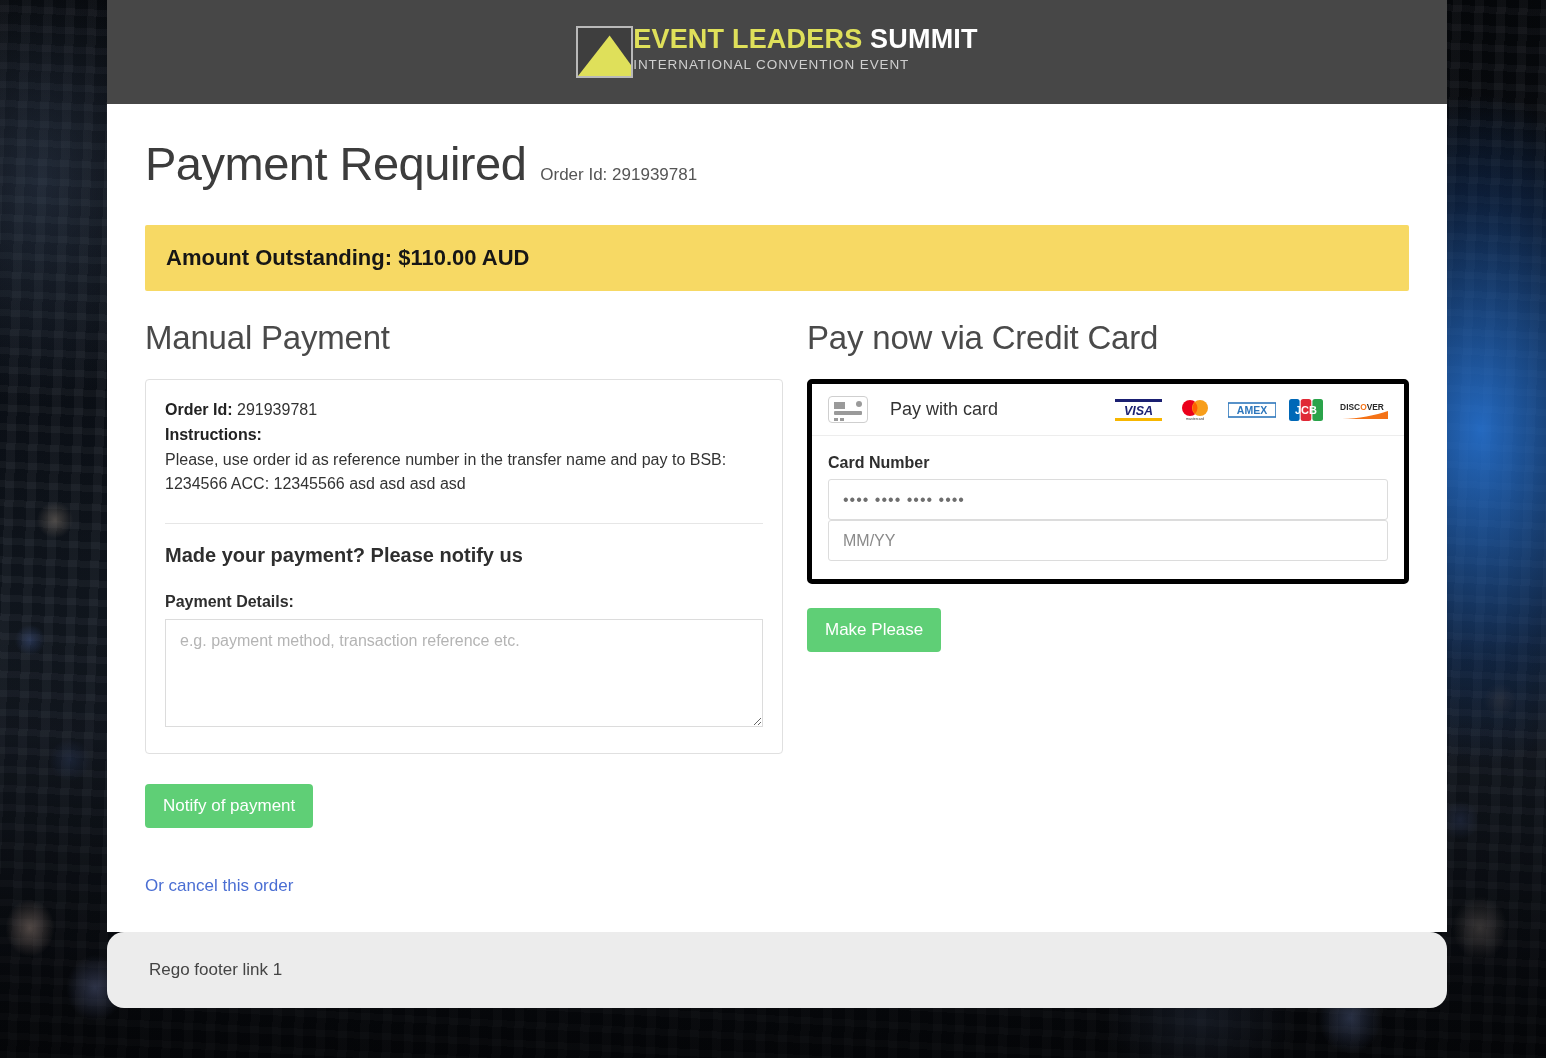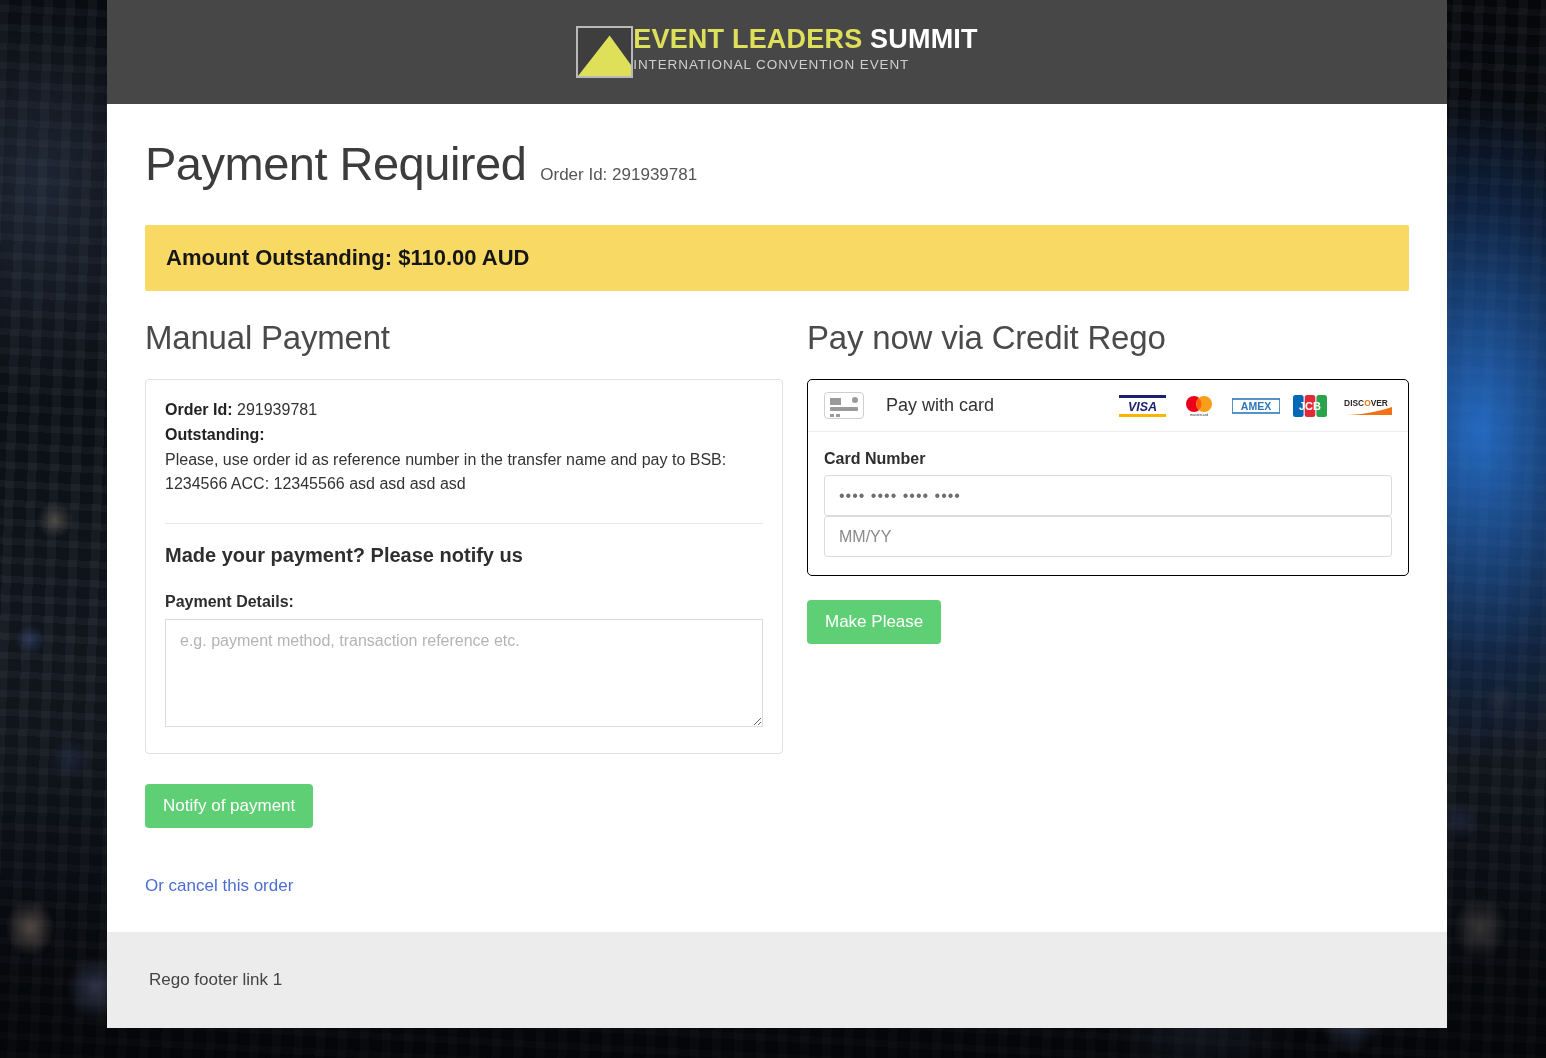--- a/index.html
+++ b/index.html
@@ -119,21 +119,21 @@
     font-family: "Liberation Sans", sans-serif; color: #fff;
   }
   .btn-green { background: #5fcf76; font-size: 17px; padding: 12px 18px; }
   .btn-notify { margin-top: 30px; }
   .cancel-link {
     display: inline-block; margin-top: 48px; font-size: 17px;
     color: #4a6ed3; text-decoration: none;
   }
 
   
-  .cc-panel { border: 1px solid #000000; border-radius: 5px; background: #fff; }
+  .cc-panel { border: 5px solid #000000; border-radius: 5px; background: #fff; }
   .cc-head {
     display: flex; align-items: center; padding: 12px 16px;
     border-bottom: 1px solid #ededed;
   }
   .cc-icon {
     width: 40px; height: 27px; border: 1px solid #cfcfcf; border-radius: 4px;
     position: relative; flex: 0 0 auto; background: #fff;
   }
   .cc-icon .chip { position: absolute; left: 5px; top: 5px; width: 11px; height: 7px; background: #9a9a9a; }
   .cc-icon .dot  { position: absolute; right: 5px; top: 4px; width: 6px; height: 6px; background: #9a9a9a; border-radius: 50%; }
@@ -151,22 +151,22 @@
     width: 100%; height: 41px; border: 1px solid #dcdcdc; border-radius: 3px;
     padding: 0 14px; font-family: "Liberation Sans", sans-serif; font-size: 16px;
     color: #333; outline: none; background: #fff;
   }
   .cc-input::placeholder { color: #8a8a8a; }
   .cc-input.dots::placeholder { color: #6e6e6e; letter-spacing: 1px; }
   .btn-make { margin-top: 24px; }
 
   
   .site-footer {
-    background: #ececec; height: 96px; display: flex; align-items: center;
-    padding: 0 42px; font-size: 17px; color: #444;
+    background: #ececec; height: 76px; display: flex; align-items: center;
+    padding: 0 42px; font-size: 17px; color: #444; border-radius: 17px;
   }
   .footer-link { color: #444; text-decoration: none; }
 </style>
 </head>
 <body>
 
 <div class="page-bg">
   <div class="bg-crowd"></div>
 </div>
 
@@ -203,41 +203,41 @@
 
         <div class="col">
           <h2 class="section-title">Manual Payment</h2>
 
           <div class="panel">
             <div class="kv">
               <b>Order Id:</b>
               <span>291939781</span>
             </div>
             <div class="kv">
-              <b>Outstanding:</b>
+              <b>Instructions:</b>
             </div>
             <div class="instructions">Please, use order id as reference number in the transfer name and pay to BSB: 1234566 ACC: 12345566 asd asd asd asd</div>
 
             <div class="hr"></div>
 
             <h3 class="notify-title">Made your payment? Please notify us</h3>
 
             <div class="field-label">Payment Details:</div>
             <textarea class="payment-textarea" placeholder="e.g. payment method, transaction reference etc." style=""></textarea>
           </div>
 
           <button class="btn btn-green btn-notify">Notify of payment</button>
 
           <div>
             <a href="#" class="cancel-link">Or cancel this order</a>
           </div>
         </div>
 
         <div class="col">
-          <h2 class="section-title">Pay now via Credit Rego</h2>
+          <h2 class="section-title">Pay now via Credit Card</h2>
 
           <div class="cc-panel">
             <div class="cc-head">
               <div class="cc-icon">
                 <span class="chip"></span>
                   <span class="dot"></span>
                 <span class="bar"></span>
                   <span class="sq1"></span>
                   <span class="sq2"></span>
               </div>

